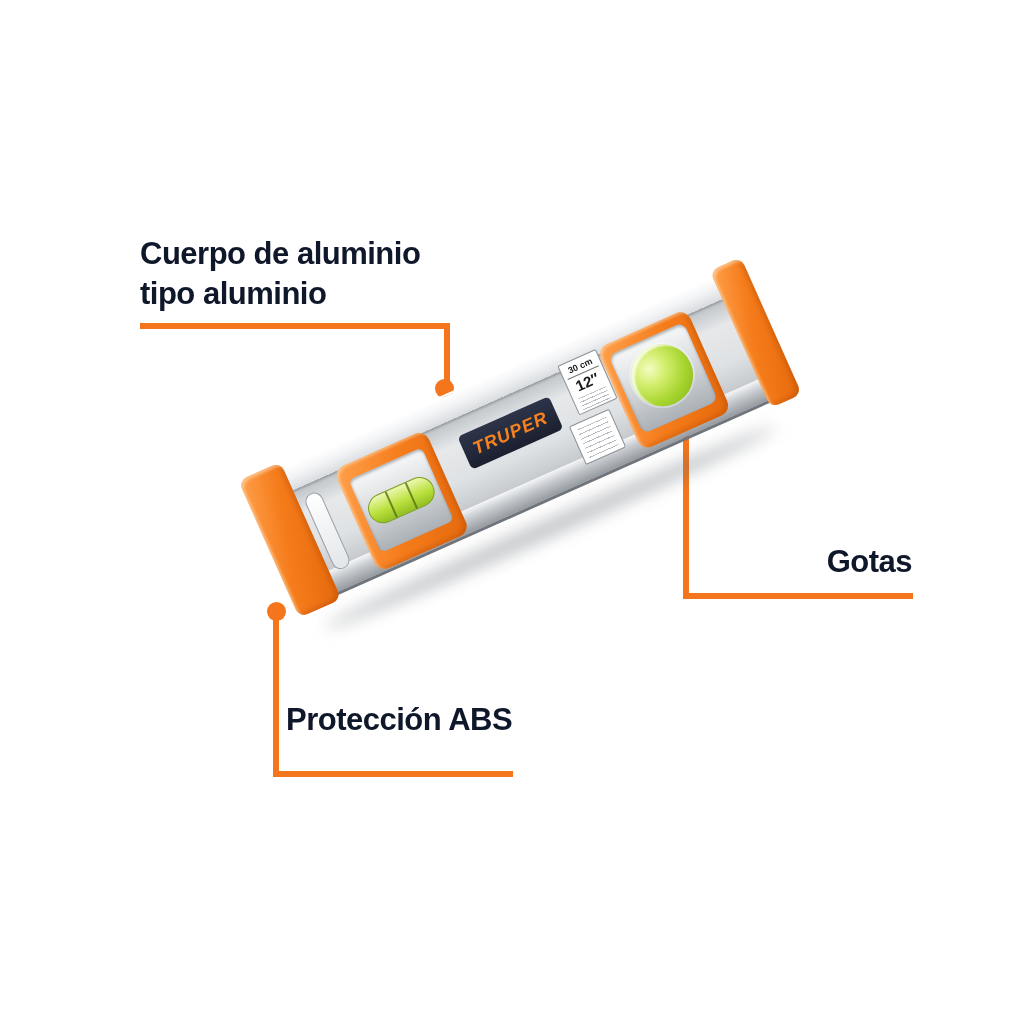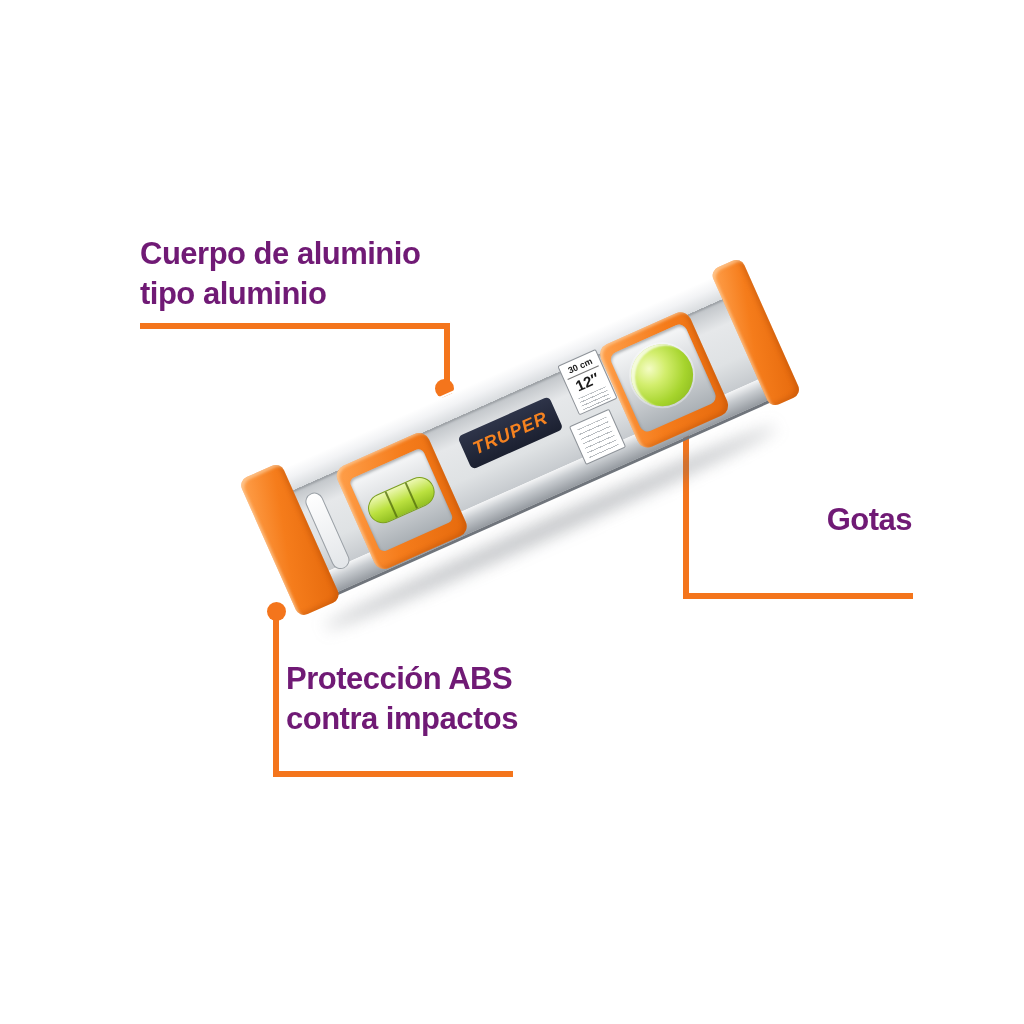--- a/index.html
+++ b/index.html
@@ -1,24 +1,24 @@
 <!DOCTYPE html>
 <html><head>
 <meta charset="utf-8">
 <style>
   html,body{margin:0;padding:0;background:#ffffff;}
   .stage{position:relative;width:1024px;height:1024px;background:#ffffff;overflow:hidden;
          font-family:"Liberation Sans","DejaVu Sans",sans-serif;}
 
   
   .callout-text{position:absolute;font-weight:bold;font-size:31px;line-height:40px;
-                color:#701a75;letter-spacing:-0.5px;}
+                color:#0f172a;letter-spacing:-0.5px;}
   .ct-aluminum{left:140px;top:234px;}
-  .ct-vials{left:600px;top:500px;width:312px;text-align:right;}
-  .ct-abs{left:286px;top:659px;}
+  .ct-vials{left:600px;top:542px;width:312px;text-align:right;}
+  .ct-abs{left:286px;top:700px;}
 
   
   .cline{position:absolute;background:#F4751C;}
   .cl-alu-h{left:140px;top:323px;width:310px;height:6px;}
   .cl-alu-v{left:444px;top:323px;width:6px;height:62px;}
   .cl-via-v{left:683px;top:379px;width:6px;height:220px;}
   .cl-via-h{left:683px;top:593px;width:230px;height:6px;}
   .cl-abs-v{left:273px;top:611px;width:6px;height:166px;}
   .cl-abs-h{left:273px;top:771px;width:240px;height:6px;}
   .cdot{position:absolute;width:19px;height:19px;border-radius:50%;background:#F4751C;}
@@ -137,19 +137,18 @@
 
   <div class="callout-text ct-vials">
     <div>Gotas</div>
   </div>
   <div class="cline cl-via-v"></div>
   <div class="cline cl-via-h"></div>
   <div class="cdot cd-via"></div>
 
   <div class="callout-text ct-abs">
     <div>Protección ABS</div>
-    <div>contra impactos</div>
   </div>
   <div class="cline cl-abs-v"></div>
   <div class="cline cl-abs-h"></div>
   <div class="cdot cd-abs"></div>
 
 </div>
 
 </body></html>

